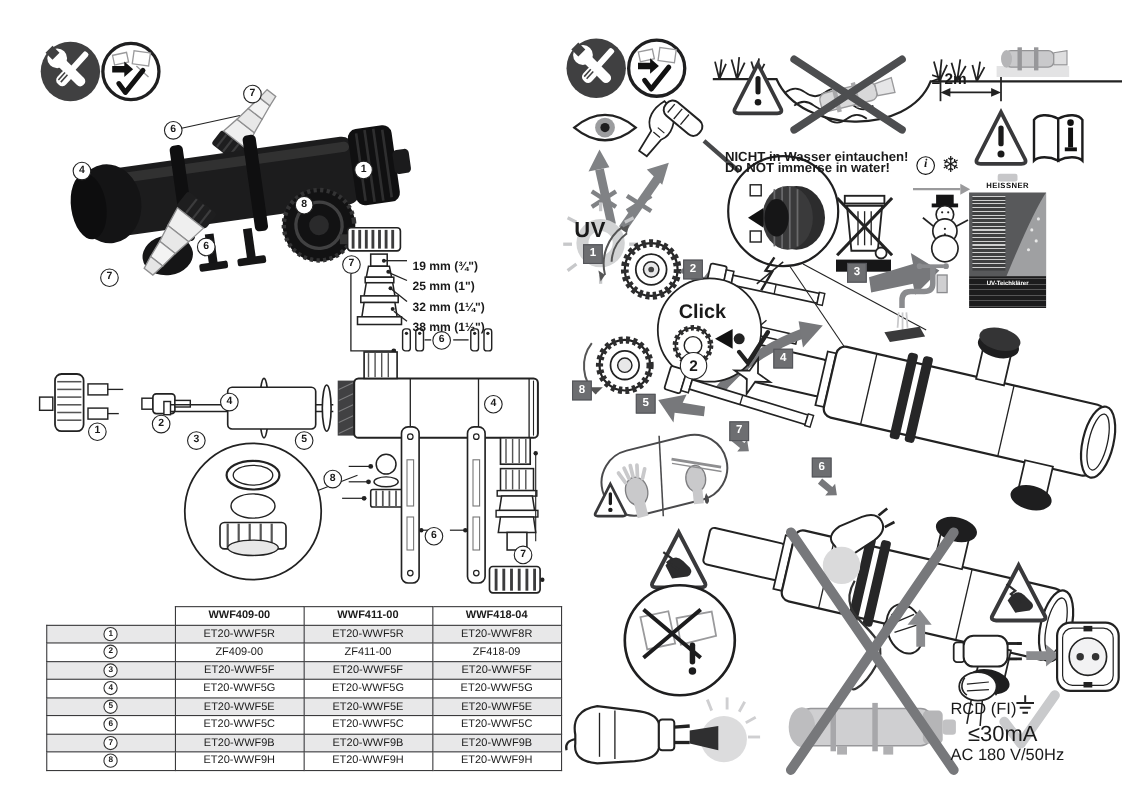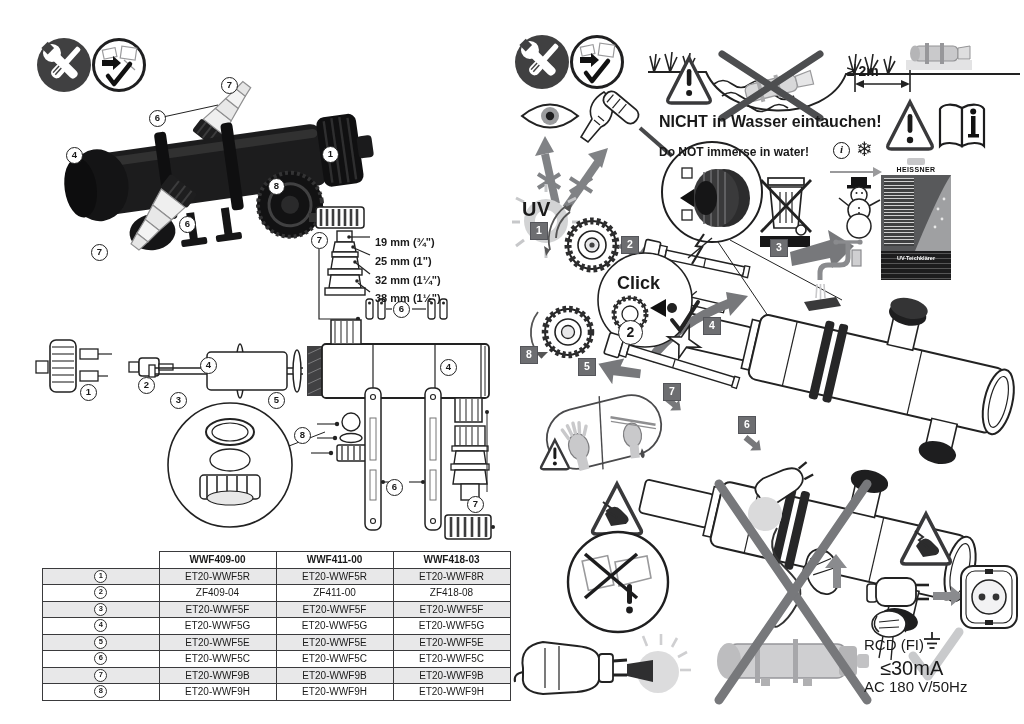--- a/index.html
+++ b/index.html
@@ -348,35 +348,35 @@
   <span class="co" style="left:294px;top:427px">8</span>
   <span class="co" style="left:386px;top:479px">6</span>
   <span class="co" style="left:467px;top:496px">7</span>
 
   <table id="parts-table">
     <thead>
       <tr>
         <th class="noborder"></th>
         <th>WWF409-00</th>
         <th>WWF411-00</th>
-        <th>WWF418-03</th>
+        <th>WWF418-04</th>
       </tr>
     </thead>
     <tbody>
       <tr>
         <td><span class="cnum">1</span></td>
         <td>ET20-WWF5R</td>
         <td>ET20-WWF5R</td>
         <td>ET20-WWF8R</td>
       </tr>
       <tr>
         <td><span class="cnum">2</span></td>
-        <td>ZF409-04</td>
+        <td>ZF409-00</td>
         <td>ZF411-00</td>
-        <td>ZF418-08</td>
+        <td>ZF418-09</td>
       </tr>
       <tr>
         <td><span class="cnum">3</span></td>
         <td>ET20-WWF5F</td>
         <td>ET20-WWF5F</td>
         <td>ET20-WWF5F</td>
       </tr>
       <tr>
         <td><span class="cnum">4</span></td>
         <td>ET20-WWF5G</td>
@@ -472,21 +472,21 @@
     <rect x="258" y="34" width="66" height="10" fill="#e3e3e4"></rect>
     <g transform="translate(266,14)">
       <rect x="0" y="6" width="44" height="15" rx="5" fill="#c9c9cb" stroke="#939395" stroke-width="1.2"></rect>
       <rect x="11" y="3" width="4" height="21" fill="#97979a"></rect>
       <rect x="26" y="3" width="4" height="21" fill="#97979a"></rect>
       <polygon points="44,8 56,6 56,19 44,19" fill="#dededf" stroke="#939395" stroke-width="1"></polygon>
       <ellipse cx="1" cy="13.5" rx="5" ry="8" fill="#b5b5b7"></ellipse>
     </g>
   </svg>
   <span class="lbl" style="left:847px;top:63px;font-size:14px">≥ 2m</span>
-  <span class="lbl" style="left:659px;top:113px;font-size:16px">NICHT in Wasser eintauchen!</span>
+  <span class="lbl" style="left:659px;top:135px;font-size:12px">NICHT in Wasser eintauchen!</span>
   <span class="lbl" style="left:659px;top:145px;font-size:12px">Do NOT immerse in water!</span>
 
   <svg class="abs" style="left:884px;top:98px" width="104" height="58" viewBox="0 0 104 58">
     <g transform="translate(2,4)">
       <path d="M24,0 L46,43 Q47.5,47 42.5,47 L5.5,47 Q0.5,47 2,43 Z" fill="#fff" stroke="#39393b" stroke-width="3.4"></path>
       <rect x="21.6" y="12" width="4.8" height="19" rx="2.4" fill="#1a1a1a"></rect>
       <circle cx="24" cy="38" r="3.2" fill="#1a1a1a"></circle>
     </g>
     <g transform="translate(56,6)">
       <path d="M22,4 C13,-1 3,0 0,5 L0,42 C4,38 14,38 22,42 Z" fill="#fff" stroke="#1c1c1d" stroke-width="2.2"></path>

